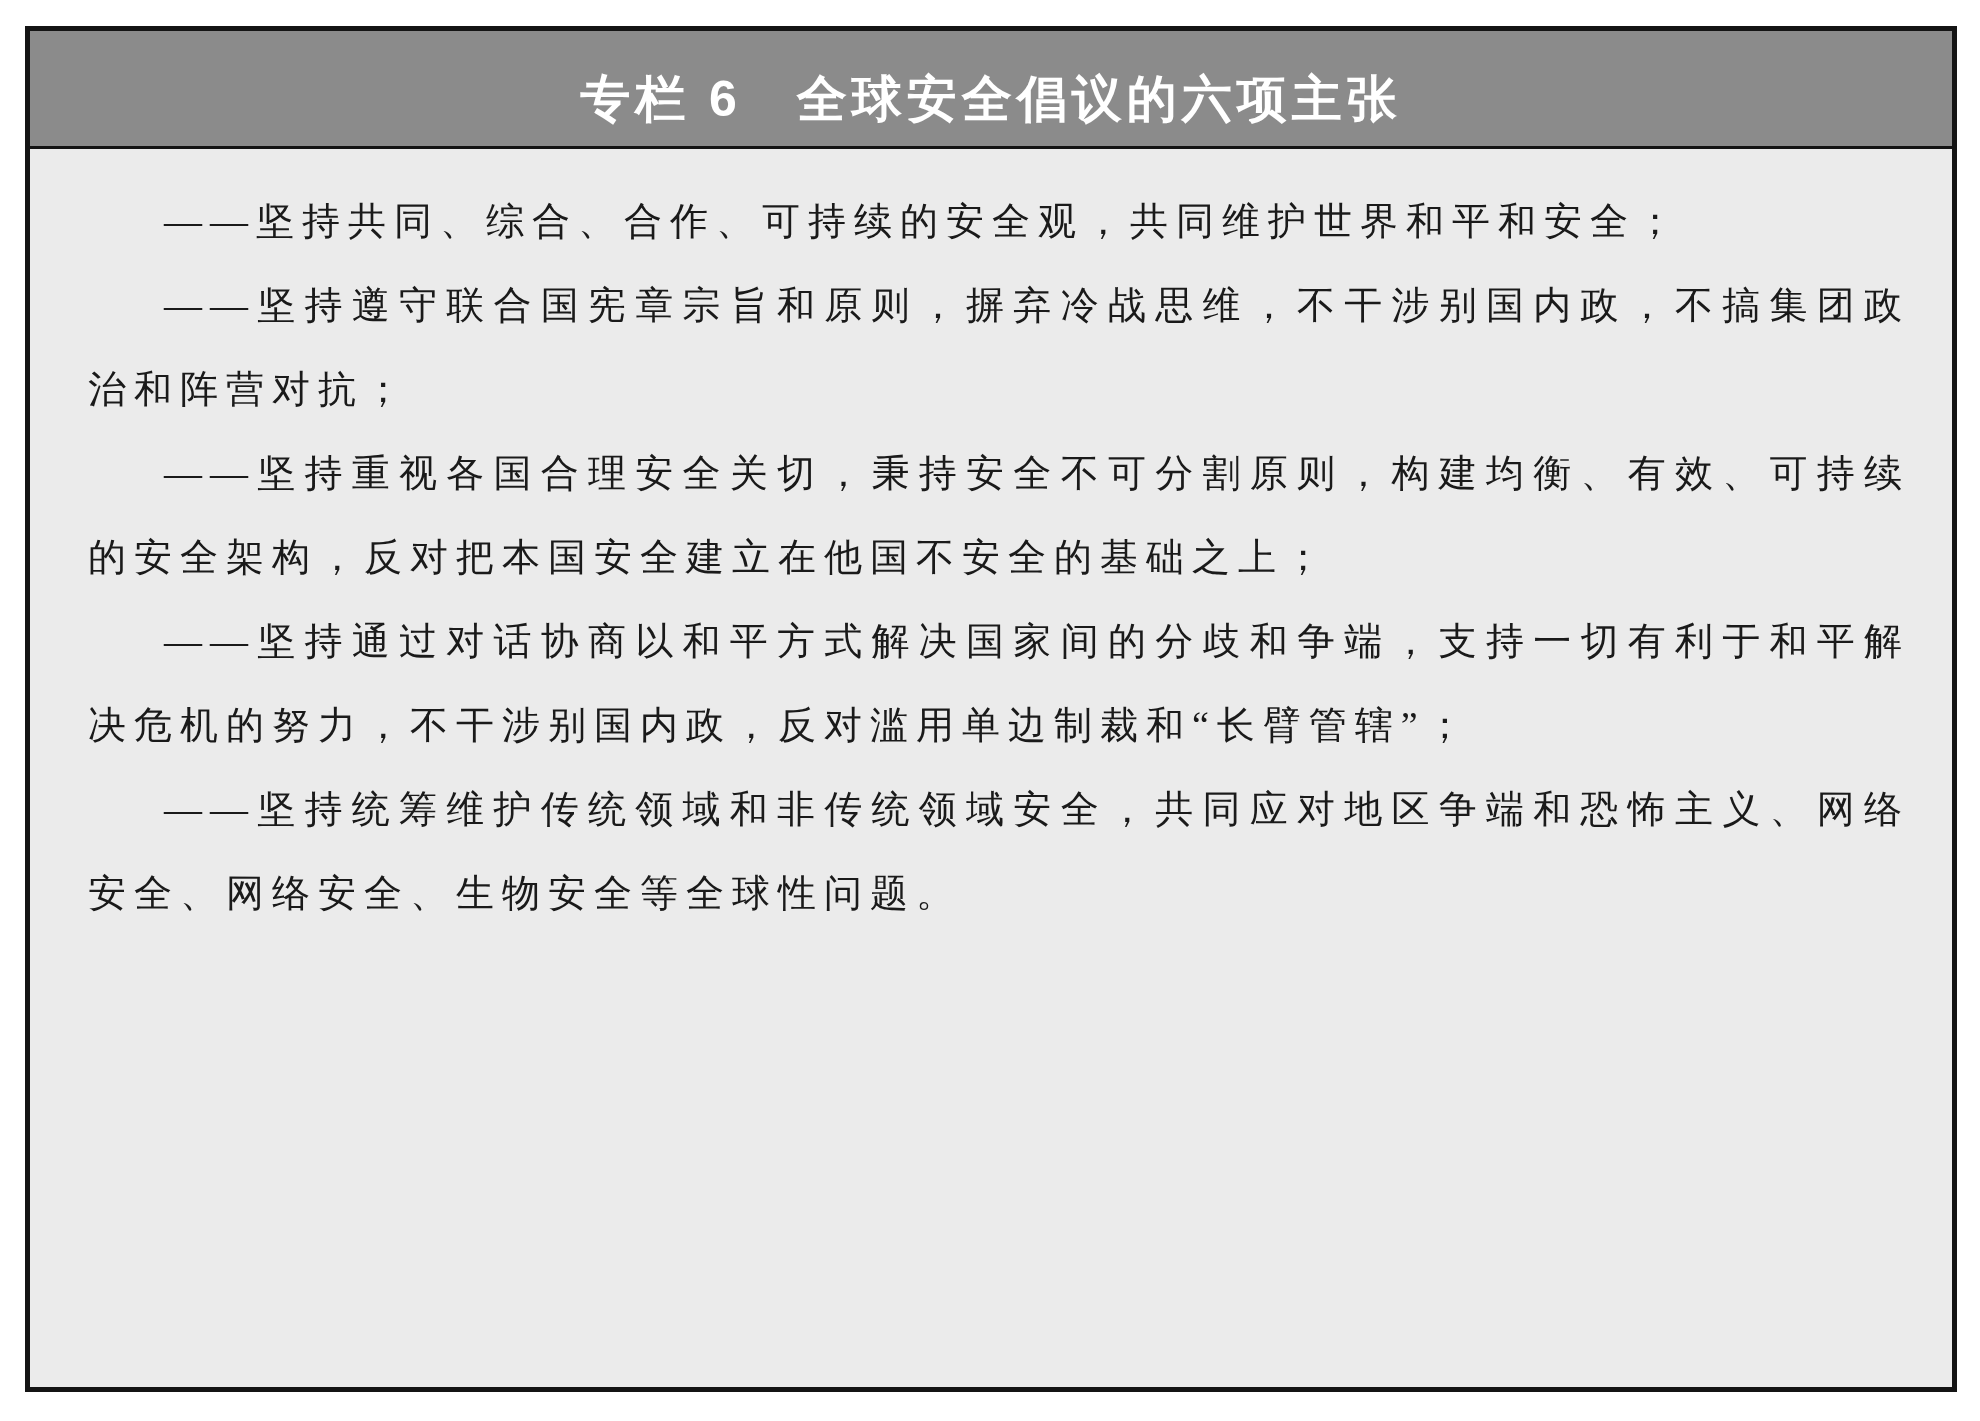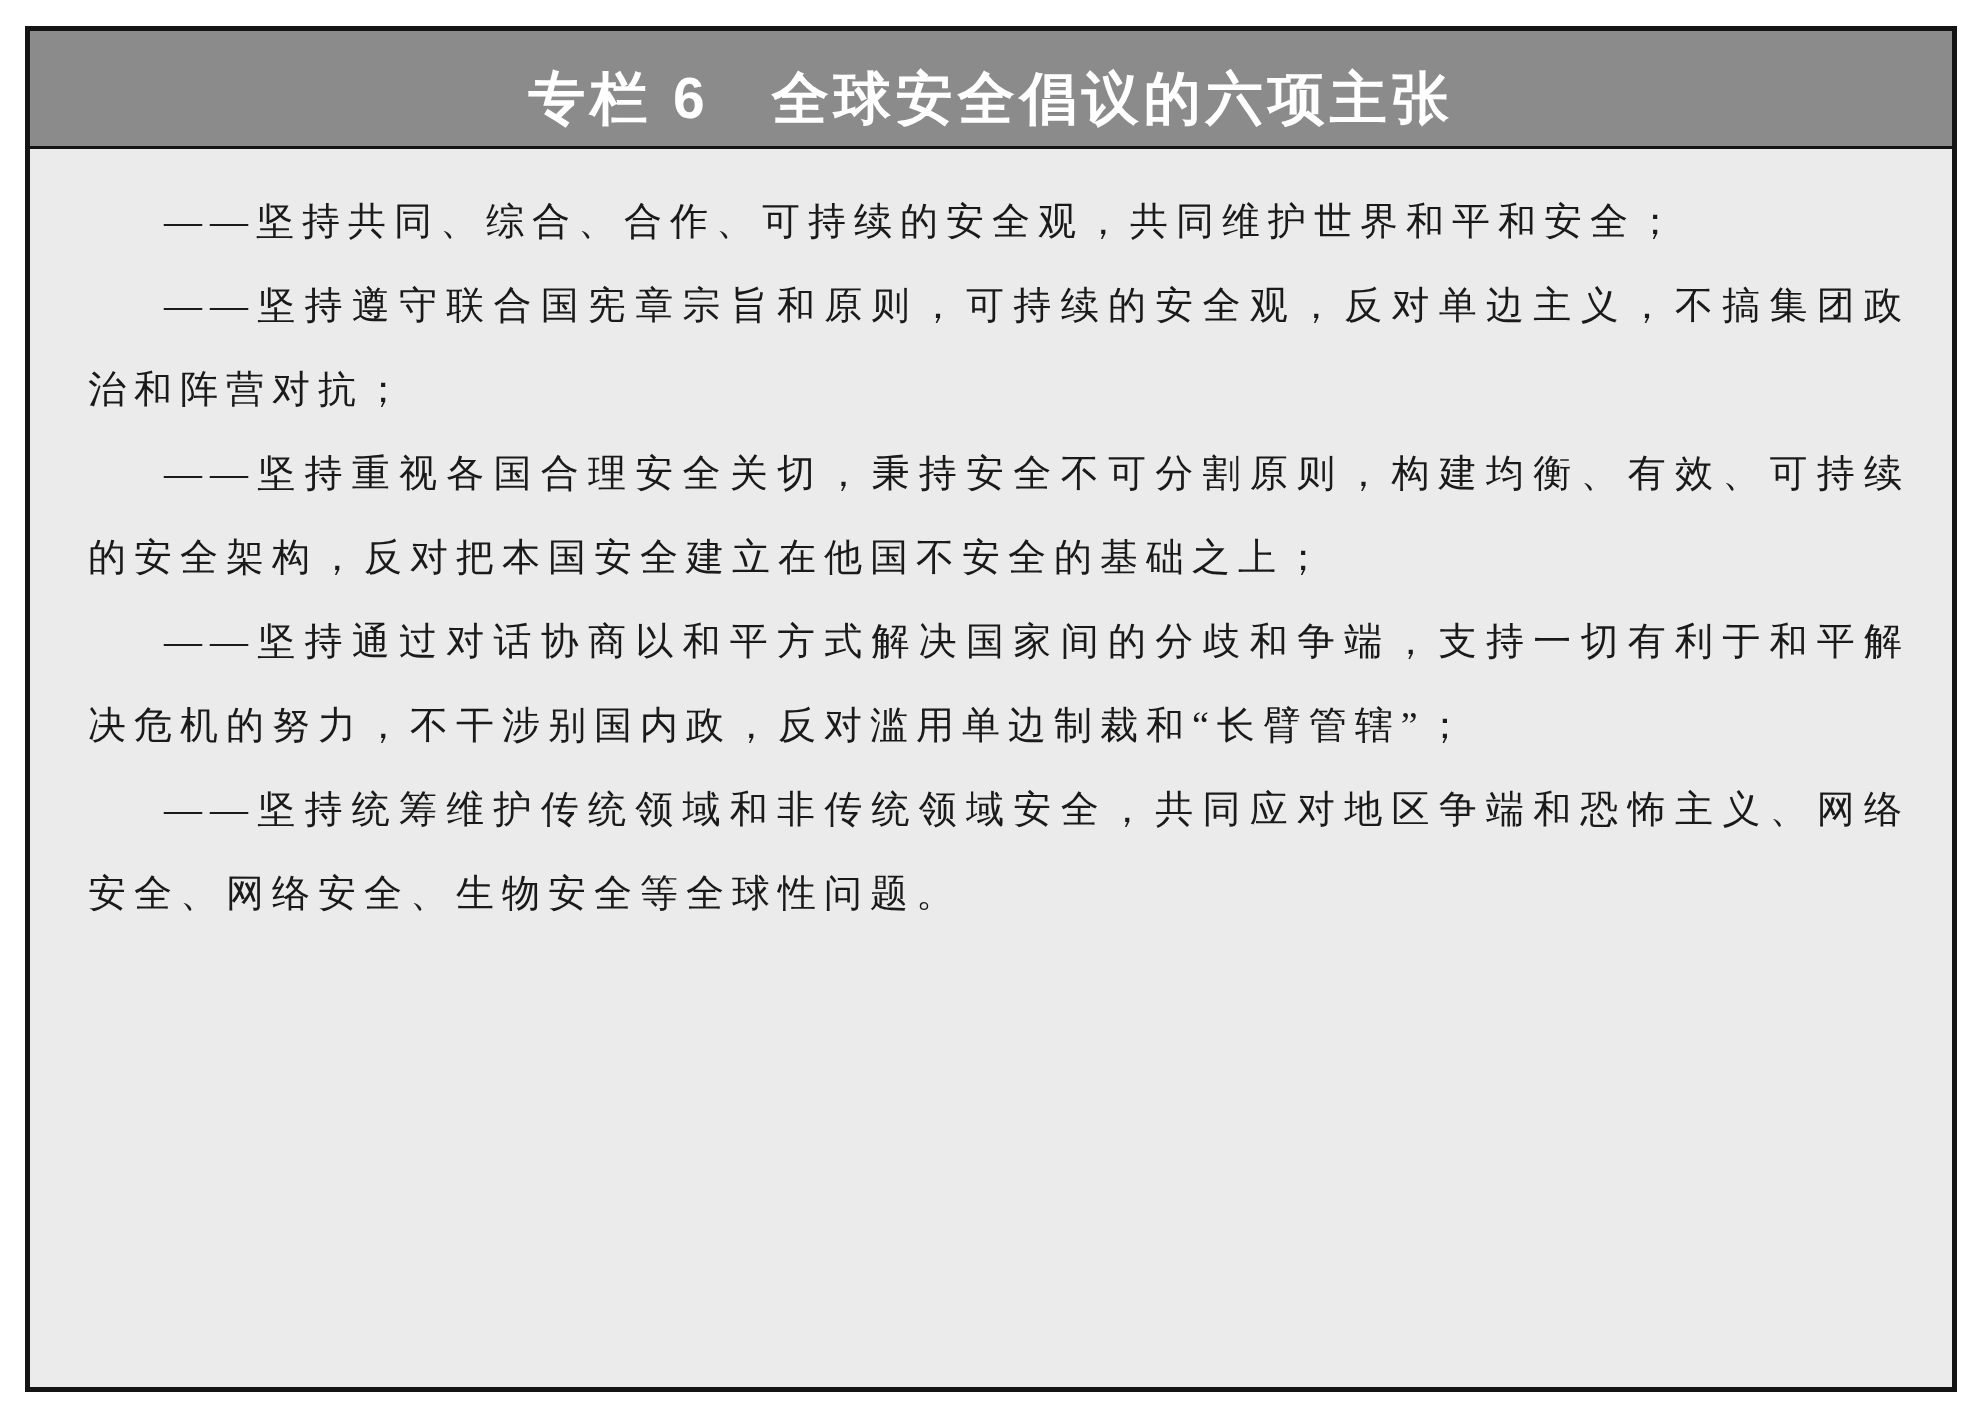--- a/index.html
+++ b/index.html
@@ -34,21 +34,21 @@
     background: var(--header-bg);
     border-bottom: 3px solid var(--border);
     display: flex;
     align-items: center;
     justify-content: center;
   }
   .box-title {
     color: var(--header-text);
     font-family: "Liberation Sans", "DejaVu Sans", sans-serif;
     font-weight: bold;
-    font-size: 57px;
+    font-size: 50px;
     letter-spacing: 5px;
     white-space: nowrap;
     margin-top: 21px;
   }
   .box-body {
     padding: 30px 42px 0 58px;
   }
   .para {
     margin: 0;
     color: var(--text);
@@ -62,18 +62,18 @@
 </style>
 </head>
 <body>
 
 <div class="column-box">
   <div class="box-header">
     <div class="box-title">专栏 6　全球安全倡议的六项主张</div>
   </div>
   <div class="box-body">
     <p class="para">——坚持共同、综合、合作、可持续的安全观，共同维护世界和平和安全；</p>
-    <p class="para">——坚持遵守联合国宪章宗旨和原则，可持续的安全观，反对单边主义，不搞集团政治和阵营对抗；</p>
+    <p class="para">——坚持遵守联合国宪章宗旨和原则，摒弃冷战思维，不干涉别国内政，不搞集团政治和阵营对抗；</p>
     <p class="para">——坚持重视各国合理安全关切，秉持安全不可分割原则，构建均衡、有效、可持续的安全架构，反对把本国安全建立在他国不安全的基础之上；</p>
     <p class="para">——坚持通过对话协商以和平方式解决国家间的分歧和争端，支持一切有利于和平解决危机的努力，不干涉别国内政，反对滥用单边制裁和“长臂管辖”；</p>
     <p class="para">——坚持统筹维护传统领域和非传统领域安全，共同应对地区争端和恐怖主义、网络安全、网络安全、生物安全等全球性问题。</p>
   </div>
 </div>
 
 </body></html>

